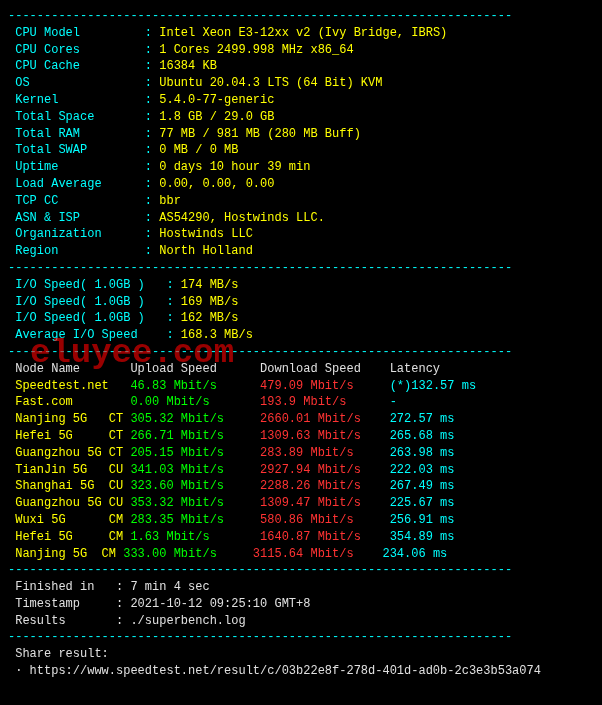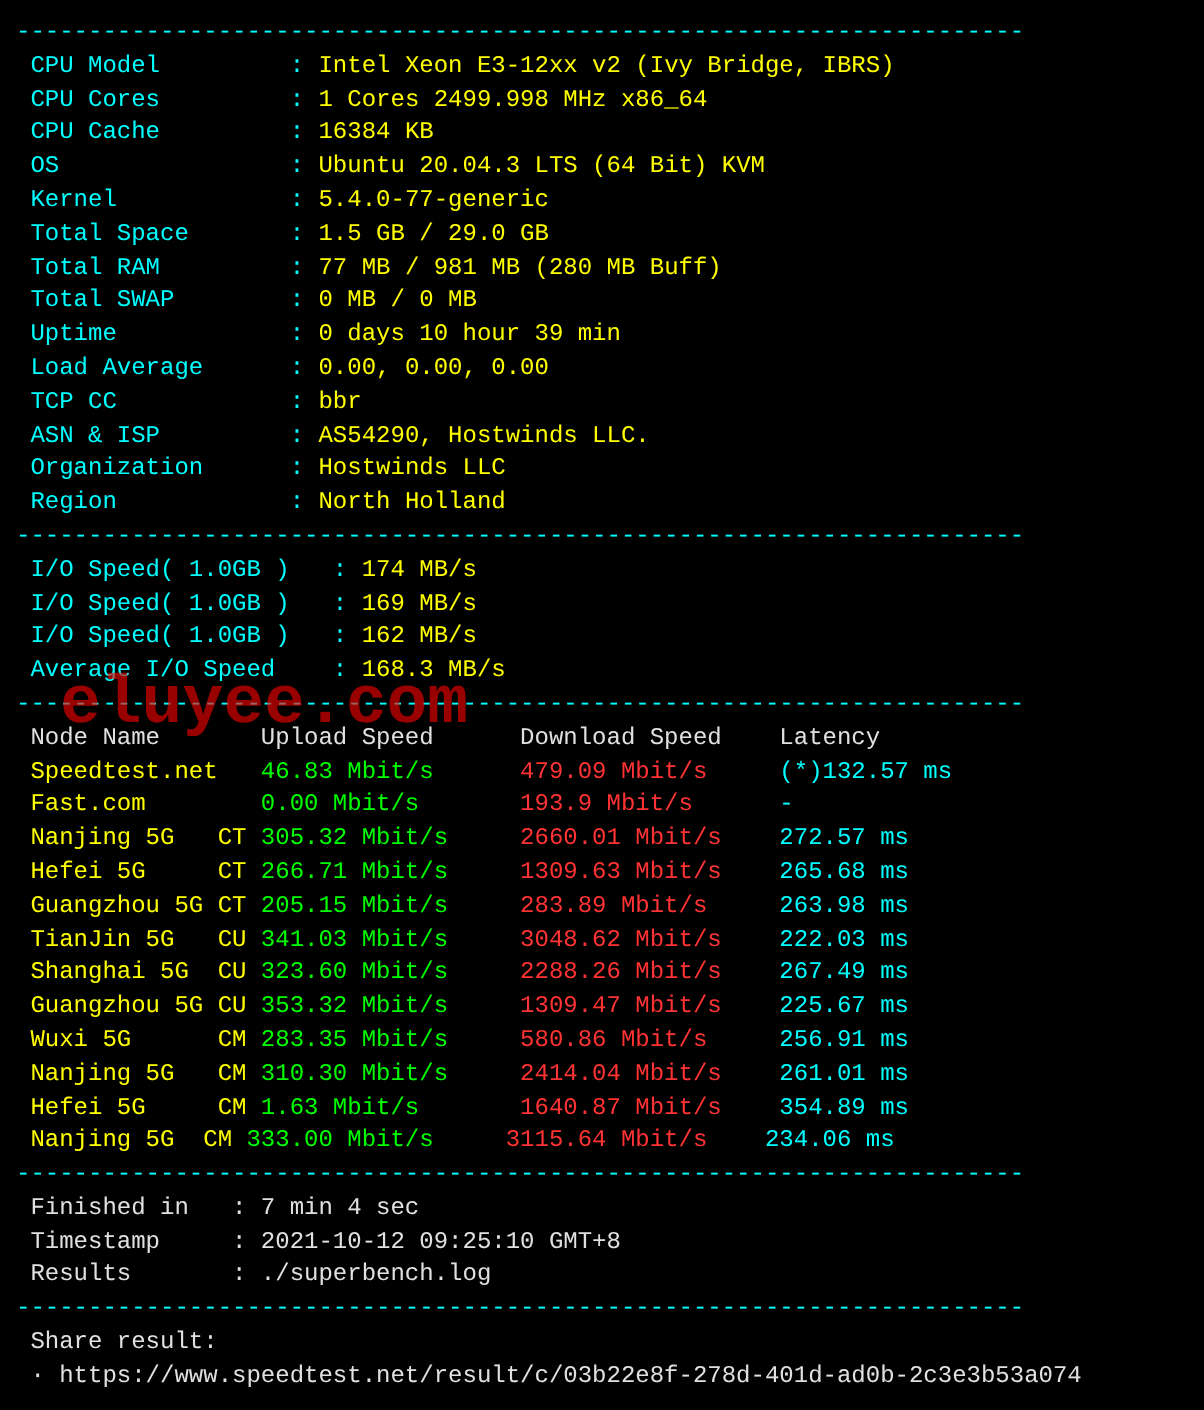--- a/index.html
+++ b/index.html
@@ -32,21 +32,21 @@
 </head>
 <body>
 
 <div class="divider">----------------------------------------------------------------------</div>
 <div id="sys-block">
     <div class="row"><span class="cyan"> CPU Model         : </span><span class="yellow">Intel Xeon E3-12xx v2 (Ivy Bridge, IBRS)</span></div>
     <div class="row"><span class="cyan"> CPU Cores         : </span><span class="yellow">1 Cores 2499.998 MHz x86_64</span></div>
     <div class="row"><span class="cyan"> CPU Cache         : </span><span class="yellow">16384 KB</span></div>
     <div class="row"><span class="cyan"> OS                : </span><span class="yellow">Ubuntu 20.04.3 LTS (64 Bit) KVM</span></div>
     <div class="row"><span class="cyan"> Kernel            : </span><span class="yellow">5.4.0-77-generic</span></div>
-    <div class="row"><span class="cyan"> Total Space       : </span><span class="yellow">1.5 GB / 29.0 GB</span></div>
+    <div class="row"><span class="cyan"> Total Space       : </span><span class="yellow">1.8 GB / 29.0 GB</span></div>
     <div class="row"><span class="cyan"> Total RAM         : </span><span class="yellow">77 MB / 981 MB (280 MB Buff)</span></div>
     <div class="row"><span class="cyan"> Total SWAP        : </span><span class="yellow">0 MB / 0 MB</span></div>
     <div class="row"><span class="cyan"> Uptime            : </span><span class="yellow">0 days 10 hour 39 min</span></div>
     <div class="row"><span class="cyan"> Load Average      : </span><span class="yellow">0.00, 0.00, 0.00</span></div>
     <div class="row"><span class="cyan"> TCP CC            : </span><span class="yellow">bbr</span></div>
     <div class="row"><span class="cyan"> ASN &amp; ISP         : </span><span class="yellow">AS54290, Hostwinds LLC.</span></div>
     <div class="row"><span class="cyan"> Organization      : </span><span class="yellow">Hostwinds LLC</span></div>
     <div class="row"><span class="cyan"> Region            : </span><span class="yellow">North Holland</span></div>
   </div>
 <div class="divider">----------------------------------------------------------------------</div>
@@ -57,25 +57,24 @@
     <div class="row"><span class="cyan"> Average I/O Speed    : </span><span class="yellow">168.3 MB/s</span></div>
   </div>
 <div class="divider">----------------------------------------------------------------------</div>
 <div id="speed-header" class="row white"> Node Name       Upload Speed      Download Speed    Latency</div>
 <div id="speed-block">
     <div class="row"><span class="yellow"> Speedtest.net   </span><span class="green">46.83 Mbit/s      </span><span class="red">479.09 Mbit/s     </span><span class="cyan">(*)132.57 ms</span></div>
     <div class="row"><span class="yellow"> Fast.com        </span><span class="green">0.00 Mbit/s       </span><span class="red">193.9 Mbit/s      </span><span class="cyan">-</span></div>
     <div class="row"><span class="yellow"> Nanjing 5G   CT </span><span class="green">305.32 Mbit/s     </span><span class="red">2660.01 Mbit/s    </span><span class="cyan">272.57 ms</span></div>
     <div class="row"><span class="yellow"> Hefei 5G     CT </span><span class="green">266.71 Mbit/s     </span><span class="red">1309.63 Mbit/s    </span><span class="cyan">265.68 ms</span></div>
     <div class="row"><span class="yellow"> Guangzhou 5G CT </span><span class="green">205.15 Mbit/s     </span><span class="red">283.89 Mbit/s     </span><span class="cyan">263.98 ms</span></div>
-    <div class="row"><span class="yellow"> TianJin 5G   CU </span><span class="green">341.03 Mbit/s     </span><span class="red">3048.62 Mbit/s    </span><span class="cyan">222.03 ms</span></div>
+    <div class="row"><span class="yellow"> TianJin 5G   CU </span><span class="green">341.03 Mbit/s     </span><span class="red">2927.94 Mbit/s    </span><span class="cyan">222.03 ms</span></div>
     <div class="row"><span class="yellow"> Shanghai 5G  CU </span><span class="green">323.60 Mbit/s     </span><span class="red">2288.26 Mbit/s    </span><span class="cyan">267.49 ms</span></div>
     <div class="row"><span class="yellow"> Guangzhou 5G CU </span><span class="green">353.32 Mbit/s     </span><span class="red">1309.47 Mbit/s    </span><span class="cyan">225.67 ms</span></div>
     <div class="row"><span class="yellow"> Wuxi 5G      CM </span><span class="green">283.35 Mbit/s     </span><span class="red">580.86 Mbit/s     </span><span class="cyan">256.91 ms</span></div>
-    <div class="row"><span class="yellow"> Nanjing 5G   CM </span><span class="green">310.30 Mbit/s     </span><span class="red">2414.04 Mbit/s    </span><span class="cyan">261.01 ms</span></div>
     <div class="row"><span class="yellow"> Hefei 5G     CM </span><span class="green">1.63 Mbit/s       </span><span class="red">1640.87 Mbit/s    </span><span class="cyan">354.89 ms</span></div>
     <div class="row"><span class="yellow"> Nanjing 5G  CM </span><span class="green">333.00 Mbit/s     </span><span class="red">3115.64 Mbit/s    </span><span class="cyan">234.06 ms</span></div>
   </div>
 <div class="divider">----------------------------------------------------------------------</div>
 <div id="footer-block">
     <div class="row white"> Finished in   : 7 min 4 sec</div>
     <div class="row white"> Timestamp     : 2021-10-12 09:25:10 GMT+8</div>
     <div class="row white"> Results       : ./superbench.log</div>
   </div>
 <div class="divider">----------------------------------------------------------------------</div>

